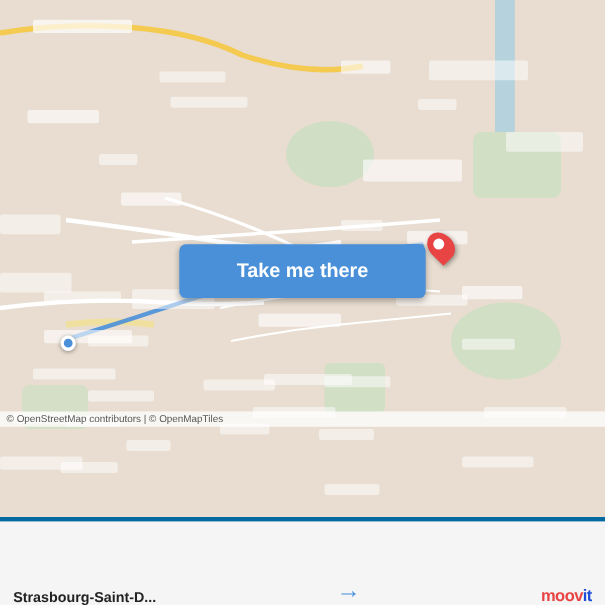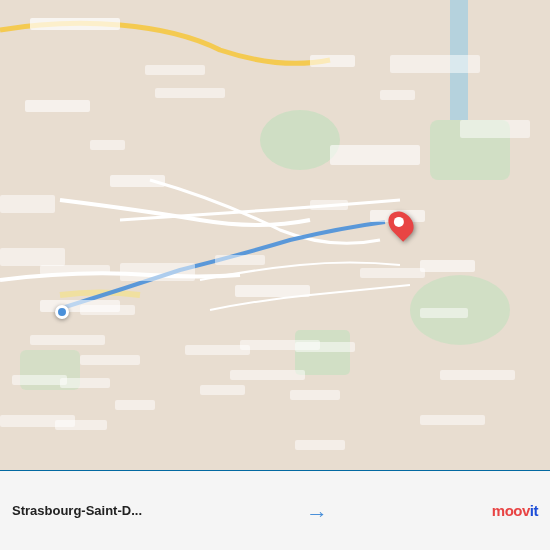--- a/index.html
+++ b/index.html
@@ -41,23 +41,23 @@
       align-items: center;
       justify-content: center;
       box-shadow: 0 2px 6px rgba(0,0,0,0.3);
       z-index: 10;
     }
 
     #footer {
       width: 550px;
       height: 80px;
       background-color: #f5f5f5;
-      border-top: 1px solid #0369a1;
-      display: flex;
-      align-items: center;
+      border-top: 4px solid #0369a1;
+      display: flex;
+      align-items: flex-end;
       justify-content: space-between;
       padding: 0 12px;
       position: relative;
     }
 
     .footer-section {
       display: flex;
       flex-direction: column;
       justify-content: center;
       max-width: 200px;
@@ -269,22 +269,26 @@
 
   
   <div class="origin-dot"></div>
 
   
   <div class="dest-marker">
     <div class="dest-pin"></div>
   </div>
 
   
-
-  
+  <button id="take-me-there-btn">Take me there</button>
+
+  
+  <div class="copyright-bar">
+    <span>© OpenStreetMap contributors | © OpenMapTiles</span>
+  </div>
 </div>
 
 <div id="footer">
   <div class="footer-section">
     <div class="footer-title">Strasbourg-Saint-D...</div>
   </div>
 
   <div class="footer-arrow">→</div>
 
 

